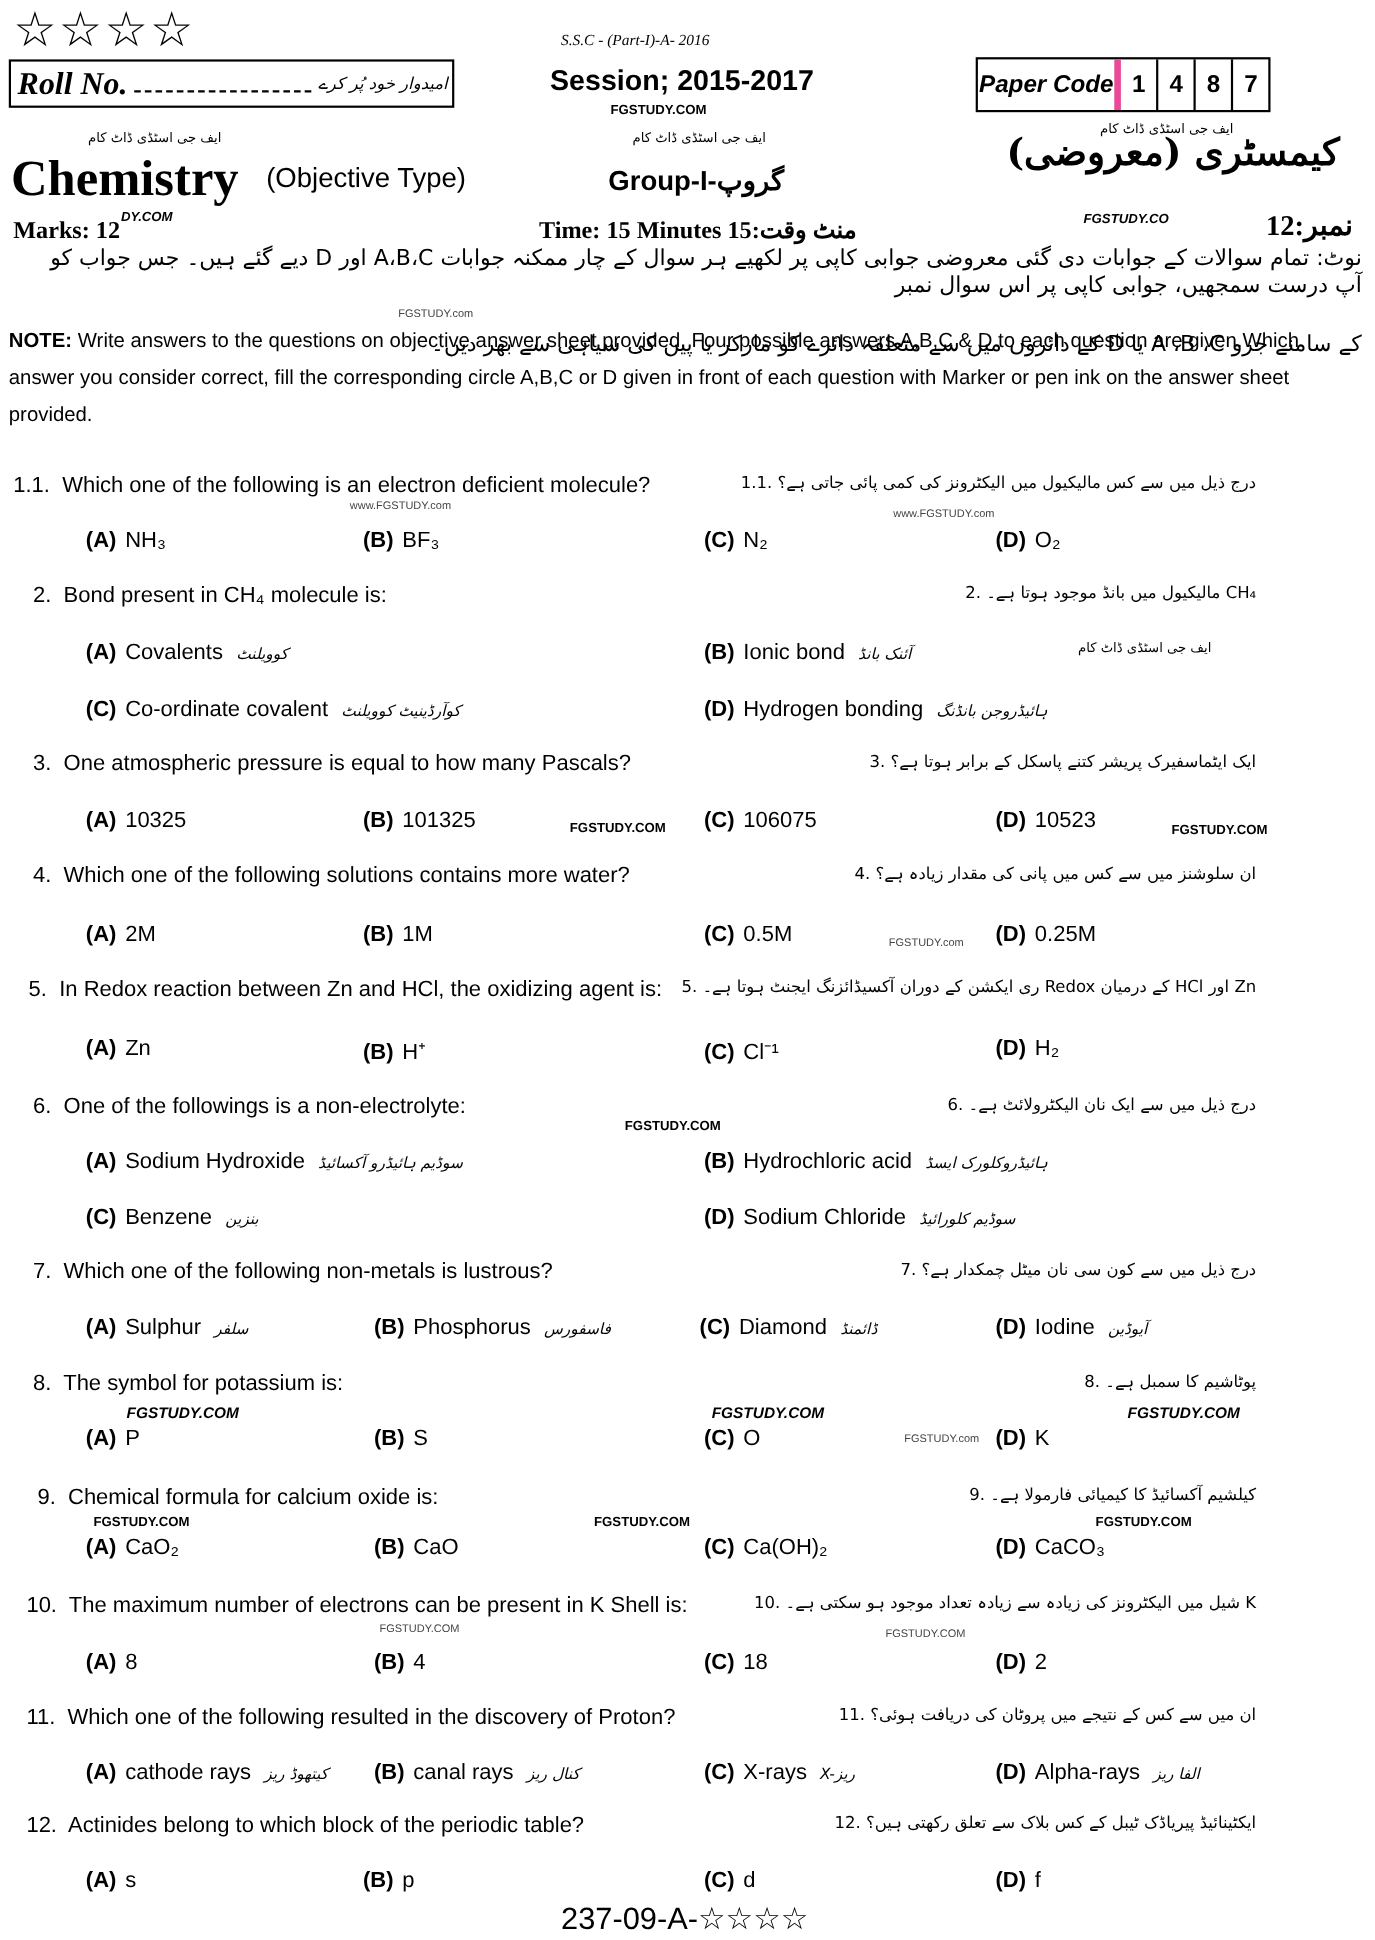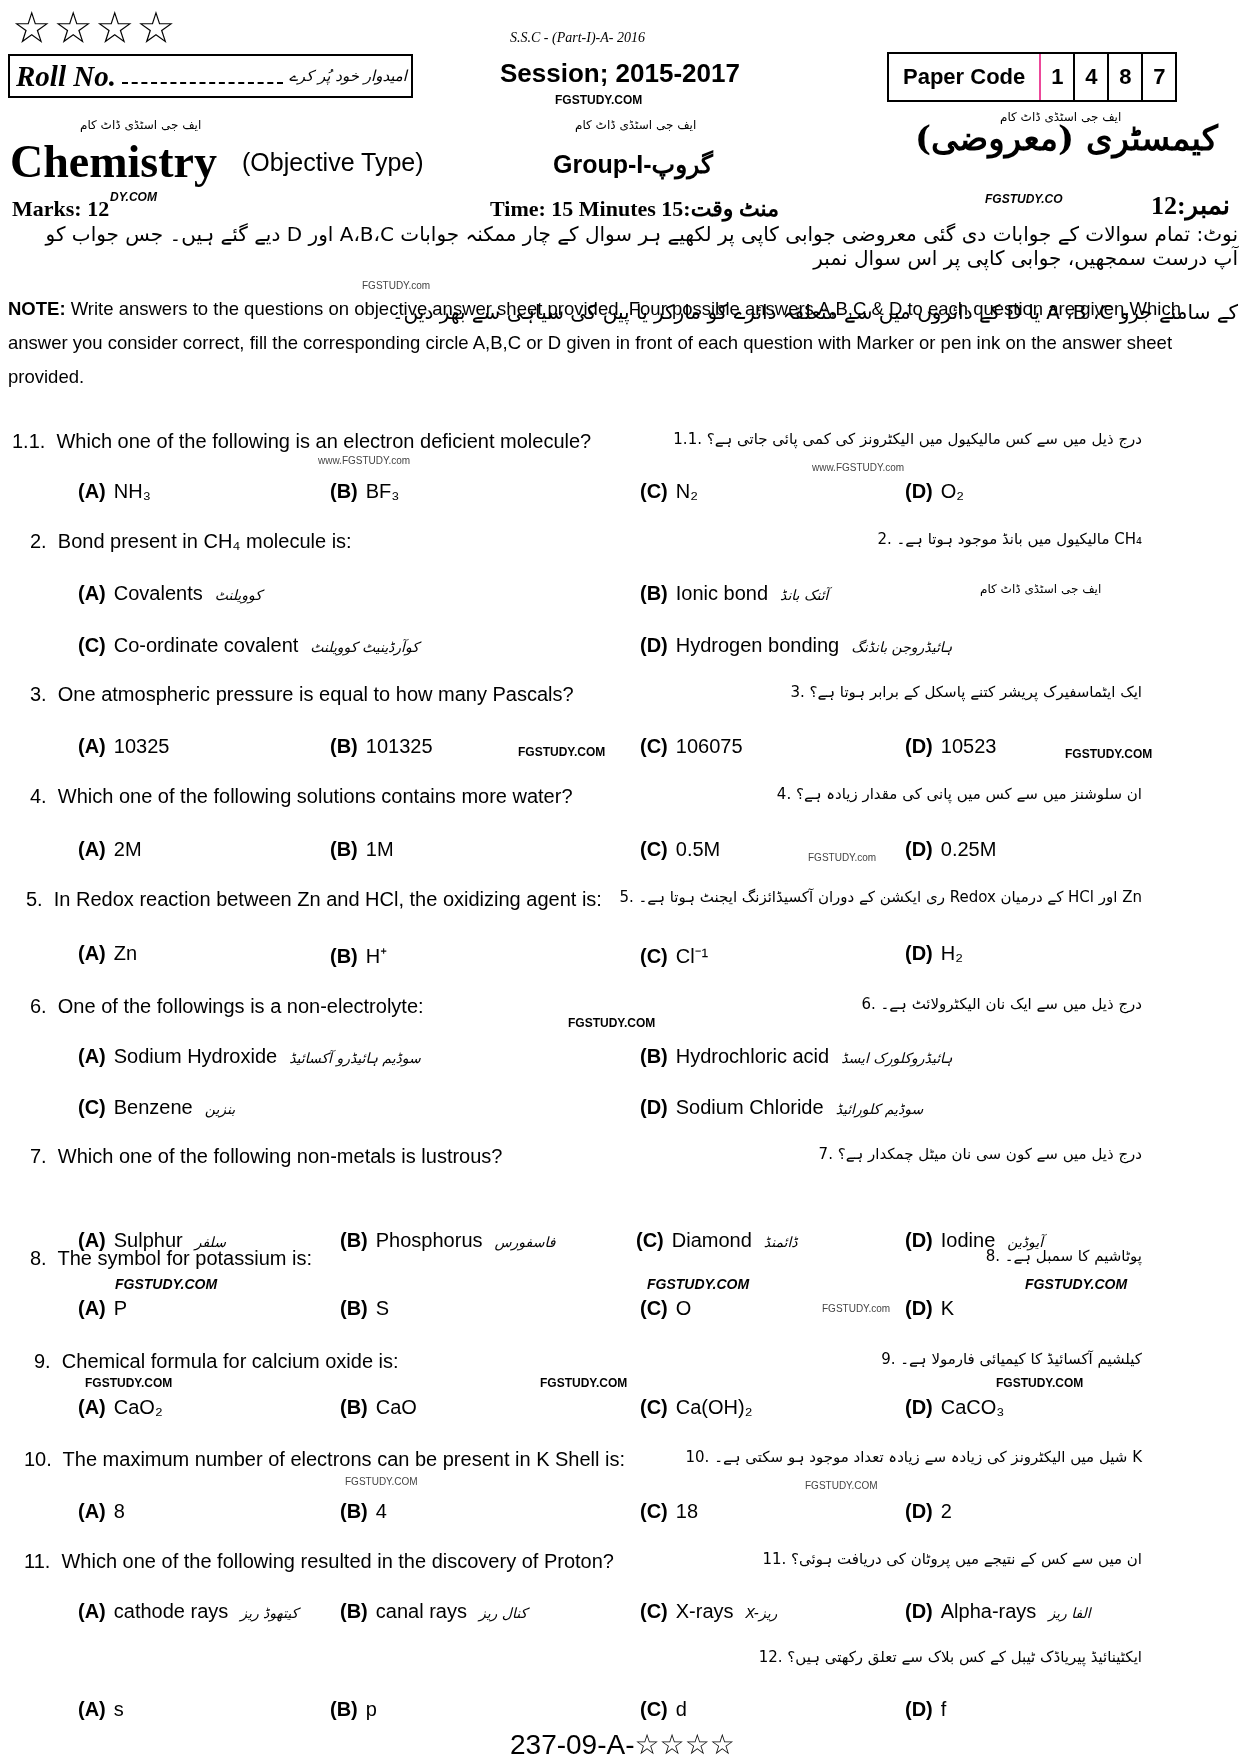--- a/index.html
+++ b/index.html
@@ -10,21 +10,21 @@
   .roll-label { font-family:"Liberation Serif", serif; font-style:italic; font-weight:bold; font-size:29px; }
   .roll-line { flex:1; border-bottom:2px dashed #000; margin:0 6px; height:14px; }
   .urdu-sm { font-family:"DejaVu Sans", sans-serif; font-size:12px; direction:rtl; }
   .roll-urdu { font-size:15px; font-style:italic; margin-right:4px; }
   .ssc { left:510px; top:30px; font-family:"Liberation Serif", serif; font-style:italic; font-size:14px; }
   .session { left:500px; top:58px; font-weight:bold; font-size:26px; }
   .wm { font-weight:bold; font-size:12px; }
   .wm-it { font-weight:bold; font-style:italic; font-size:14px; }
   .wm-thin { font-size:10px; color:#444; }
   .paper-code { left:887px; top:52px; height:50px; border:2px solid #000; display:flex; box-sizing:border-box; }
-  .pc-label { font-weight:bold; font-size:22px; padding:0 14px; display:flex; align-items:center; border-right:2px solid #ec4899; }
+  .pc-label { font-weight:bold; font-size:22px; padding:0 1px; display:flex; align-items:center; border-right:6px solid #ec4899;font-style:italic; }
   .pc-digit { width:32px; font-weight:bold; font-size:22px; display:flex; align-items:center; justify-content:center; border-right:2px solid #000; }
   .pc-digit:last-child { border-right:none; }
   .chem-title { left:10px; top:135px; font-family:"Liberation Serif", serif; font-weight:bold; font-size:46px; }
   .chem-type { left:242px; top:148px; font-size:25px; }
   .group { left:553px; top:150px; font-weight:bold; font-size:25px; }
   .urdu-title { right:32px; top:118px; font-family:"DejaVu Serif", serif; font-weight:bold; font-size:34px; direction:rtl; }
   .marks { left:12px; top:196px; font-family:"Liberation Serif", serif; font-weight:bold; font-size:22px; }
   .time { left:490px; top:196px; font-family:"Liberation Serif", serif; font-weight:bold; font-size:22px; }
   .marks-urdu { right:20px; top:190px; font-family:"Liberation Serif", serif; font-weight:bold; font-size:26px; }
   .note-urdu { right:12px; width:1200px; font-family:"DejaVu Sans", sans-serif; font-size:20px; direction:rtl; text-align:right; }
@@ -157,21 +157,21 @@
 </div>
 <div class="abs" style="top:1096px;left:0;width:1250px;height:30px;">
   <span class="opt" style="left:78px;"><span class="lbl">(C)</span><span>Benzene</span><span class="ur">بنزین</span></span>
   <span class="opt" style="left:640px;"><span class="lbl">(D)</span><span>Sodium Chloride</span><span class="ur">سوڈیم کلورائیڈ</span></span>
 </div>
 
 <div class="abs q" style="top:1145px;">
   <span class="q-en" style="left:30px;"><span>7.</span>&nbsp; <span>Which one of the following non-metals is lustrous?</span></span>
   <span class="q-ur">درج ذیل میں سے کون سی نان میٹل چمکدار ہے؟ .7</span>
 </div>
-<div class="abs" style="top:1196px;left:0;width:1250px;height:30px;margin-top:33px;">
+<div class="abs" style="top:1196px;left:0;width:1250px;height:30px;">
   <span class="opt" style="left:78px;"><span class="lbl">(A)</span><span>Sulphur</span><span class="ur">سلفر</span></span>
   <span class="opt" style="left:340px;"><span class="lbl">(B)</span><span>Phosphorus</span><span class="ur">فاسفورس</span></span>
   <span class="opt" style="left:636px;"><span class="lbl">(C)</span><span>Diamond</span><span class="ur">ڈائمنڈ</span></span>
   <span class="opt" style="left:905px;"><span class="lbl">(D)</span><span>Iodine</span><span class="ur">آیوڈین</span></span>
 </div>
 
 <div class="abs q" style="top:1247px;">
   <span class="q-en" style="left:30px;"><span>8.</span>&nbsp; <span>The symbol for potassium is:</span></span>
   <span class="q-ur">پوٹاشیم کا سمبل ہے۔ .8</span>
 </div>
@@ -218,20 +218,21 @@
   <span class="q-ur">ان میں سے کس کے نتیجے میں پروٹان کی دریافت ہوئی؟ .11</span>
 </div>
 <div class="abs" style="top:1600px;left:0;width:1250px;height:30px;">
   <span class="opt" style="left:78px;"><span class="lbl">(A)</span><span>cathode rays</span><span class="ur">کیتھوڈ ریز</span></span>
   <span class="opt" style="left:340px;"><span class="lbl">(B)</span><span>canal rays</span><span class="ur">کنال ریز</span></span>
   <span class="opt" style="left:640px;"><span class="lbl">(C)</span><span>X-rays</span><span class="ur">X-ریز</span></span>
   <span class="opt" style="left:905px;"><span class="lbl">(D)</span><span>Alpha-rays</span><span class="ur">الفا ریز</span></span>
 </div>
 
 <div class="abs q" style="top:1648px;">
+  <span class="q-en" style="left:24px;"><span>12.</span>&nbsp; <span>Actinides belong to which block of the periodic table?</span></span>
   <span class="q-ur">ایکٹینائیڈ پیریاڈک ٹیبل کے کس بلاک سے تعلق رکھتی ہیں؟ .12</span>
 </div>
 <div class="abs" style="top:1698px;left:0;width:1250px;height:30px;">
   <span class="opt" style="left:78px;"><span class="lbl">(A)</span><span>s</span></span>
   <span class="opt" style="left:330px;"><span class="lbl">(B)</span><span>p</span></span>
   <span class="opt" style="left:640px;"><span class="lbl">(C)</span><span>d</span></span>
   <span class="opt" style="left:905px;"><span class="lbl">(D)</span><span>f</span></span>
 </div>
 
 <div class="abs footer">237-09-A-☆☆☆☆</div>

